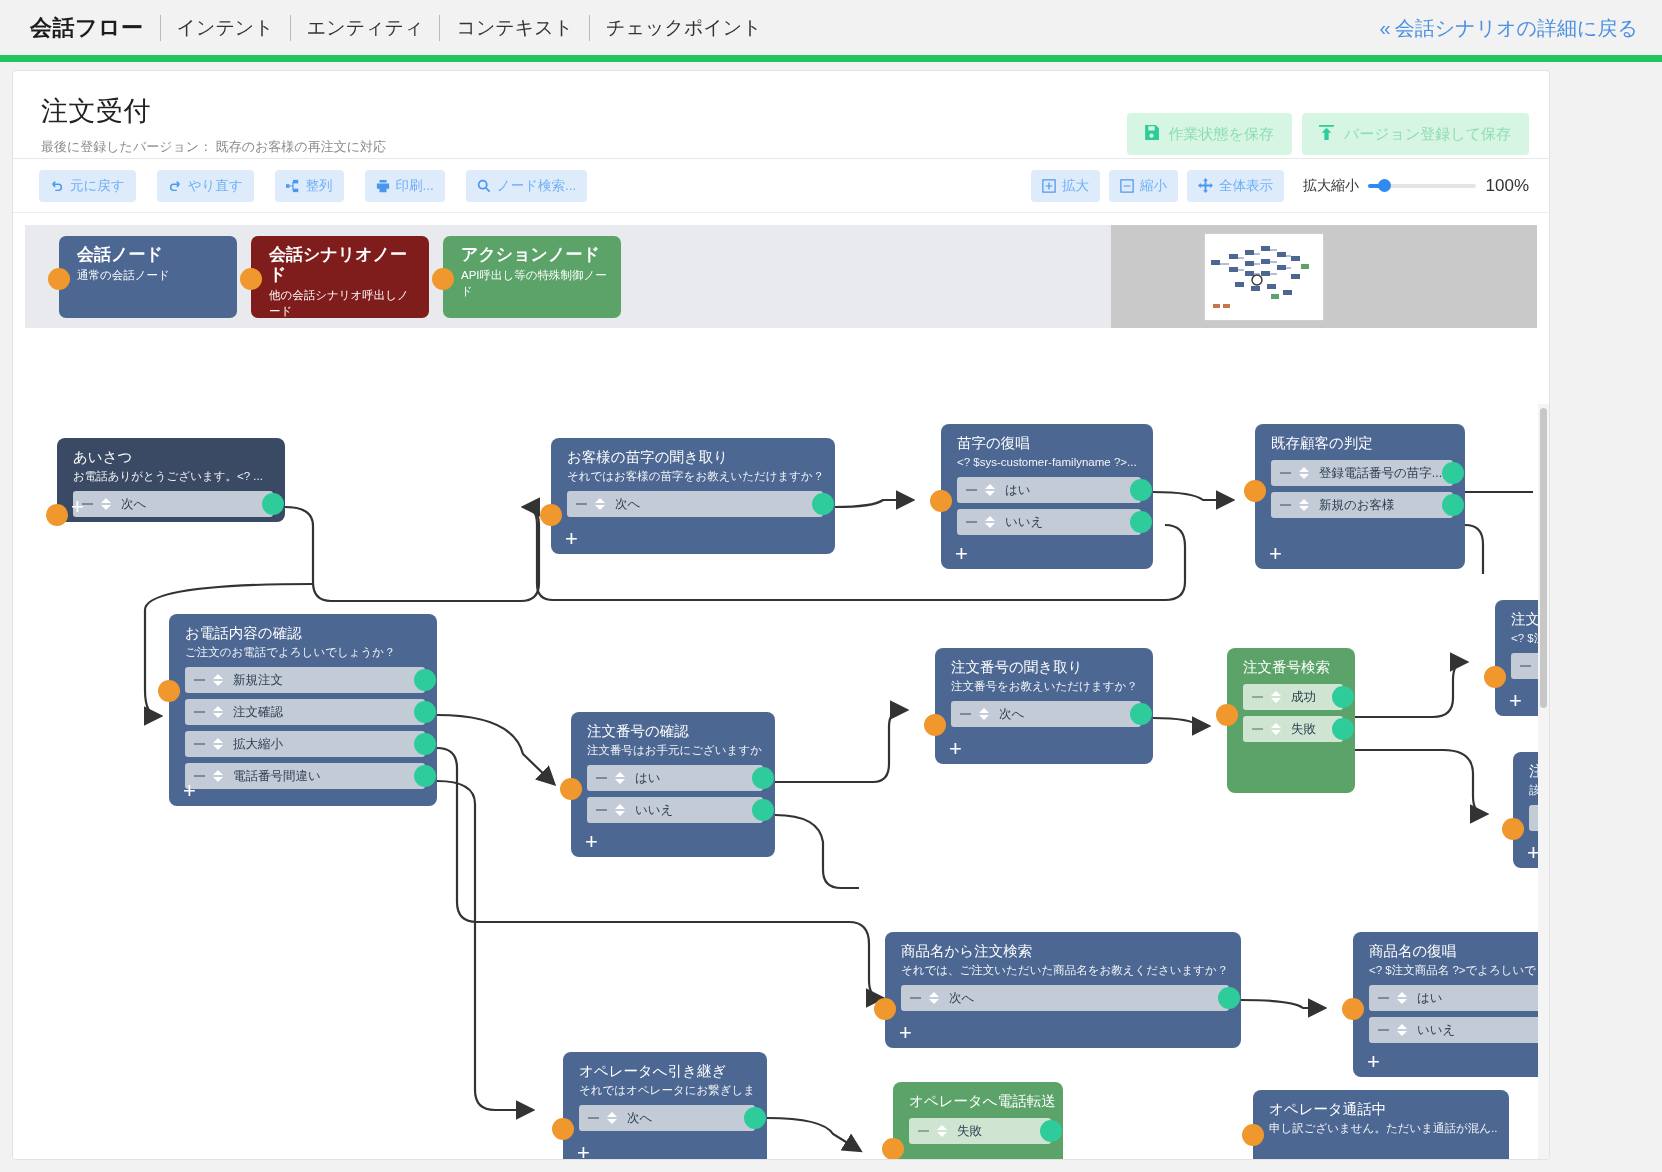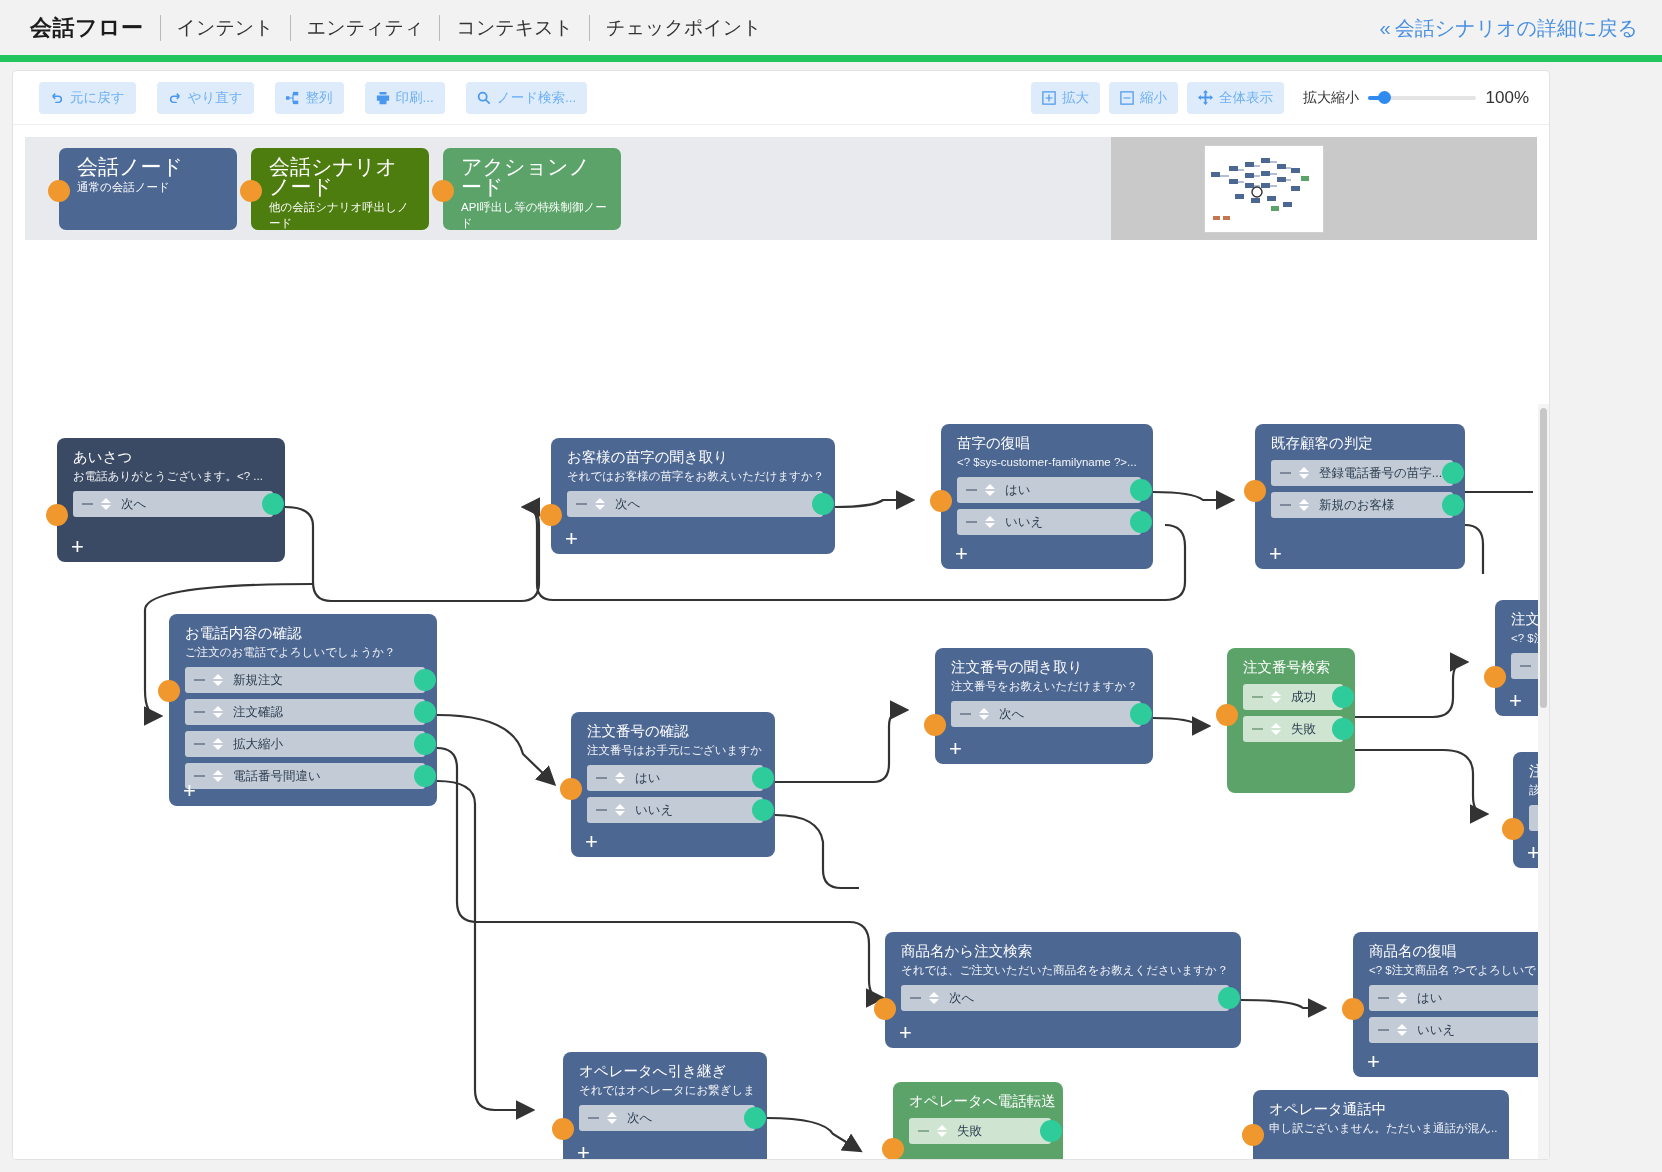--- a/index.html
+++ b/index.html
@@ -133,30 +133,30 @@
     padding-left: 34px; flex: none; width: 1086px;
   }
   .legend-node {
     position: relative;
     width: 178px; height: 82px;
     border-radius: 7px;
     padding: 9px 11px 0 18px;
     color: #fff;
     cursor: pointer;
   }
-  .legend-node .ln-title { font-size: 21px; line-height: 20px; }
+  .legend-node .ln-title { font-size: 17px; line-height: 20px; font-weight: bold; }
   .legend-node .ln-sub { font-size: 11.5px; line-height: 16px; margin-top: 2px; }
   .legend-node .dot-left {
     position: absolute; left: -11px; top: 32px;
     width: 22px; height: 22px; border-radius: 50%;
     background: #f0982d;
   }
   .ln-blue   { background: #4d6793; }
   .ln-orange { background: #c6764e; }
-  .ln-purple { background: #4d7c0f; }
+  .ln-purple { background: #7f1d1d; }
   .ln-green  { background: #5ba368; }
 
   #legend-minimap {
     flex: 1; background: #c9c9c9;
     display: flex; align-items: center; justify-content: center;
     position: relative;
   }
   .minimap-box {
     width: 120px; height: 88px; background: #ffffff;
     border: 1px solid #cfcfcf;
@@ -261,20 +261,42 @@
   <span class="nav-item">コンテキスト</span>
   <span class="nav-sep"></span>
   <span class="nav-item">チェックポイント</span>
   <span class="back-link">
     <span class="chev">«</span><span>会話シナリオの詳細に戻る</span>
   </span>
 </div>
 
 <div id="card">
 
+  <div id="card-header">
+    <h1>注文受付</h1>
+    <div class="subtitle">最後に登録したバージョン： 既存のお客様の再注文に対応</div>
+    <div class="hdr-buttons">
+      <button class="btn-green">
+        <span>
+          <svg width="17" height="17" viewBox="0 0 16 16">
+              <path fill="#2ecc9b" d="M2 1h10l3 3v11H2V1zm3 1v4h6V2H5zm3 7a2 2 0 100 4 2 2 0 000-4z"></path>
+            </svg>
+        </span>
+        <span>作業状態を保存</span>
+      </button>
+      <button class="btn-green">
+        <span>
+          <svg width="17" height="17" viewBox="0 0 16 16">
+              <path fill="#2ecc9b" d="M1 1h14v1.6H1V1zm7 2.6l4.5 4.6H10V15H6V8.2H3.5L8 3.6z"></path>
+            </svg>
+        </span>
+        <span>バージョン登録して保存</span>
+      </button>
+    </div>
+  </div>
 
   <div id="toolbar">
     <div class="tb-group">
       <button class="tb-btn">
         <span class="ic">
           <svg width="14" height="14" viewBox="0 0 16 16">
               <path fill="none" stroke="#4a97f0" stroke-width="1.7" d="M3 6h6.5a3.5 3.5 0 010 7H6M3 6l3-3M3 6l3 3"></path>
             </svg>
         </span>
         <span>元に戻す</span>
@@ -457,21 +479,21 @@
         <path d="M1342 313 L1420 313 Q1440 313 1440 294 L1440 276 Q1440 258 1452 258" marker-end="url(#arw)"></path>
 
         <path d="M1342 346 L1430 346 Q1460 346 1460 370 L1460 392 Q1460 410 1472 410" marker-end="url(#arw)"></path>
 
         <path d="M1228 596 Q1280 596 1290 604 L1310 604" marker-end="url(#arw)"></path>
 
         <path d="M754 714 Q810 714 820 730 L846 746" marker-end="url(#arw)"></path>
       </g>
     </svg>
     <div id="flow-nodes">
-        <div class="node sel" style="left: 44px; top: 34px; width: 228px; height: 124px;">
+        <div class="node sel" style="left: 44px; top: 34px; width: 228px; height: 84px;">
           <span class="dot-in" style="top:66px"></span>
           <div class="n-title">あいさつ</div>
           <div class="n-sub">お電話ありがとうございます。&lt;? ...</div>
           <div class="opts">
             <div class="opt">
               <span class="minus"></span>
               <span class="spin">
                 <i class="up"></i>
                 <i class="down"></i>
               </span>

